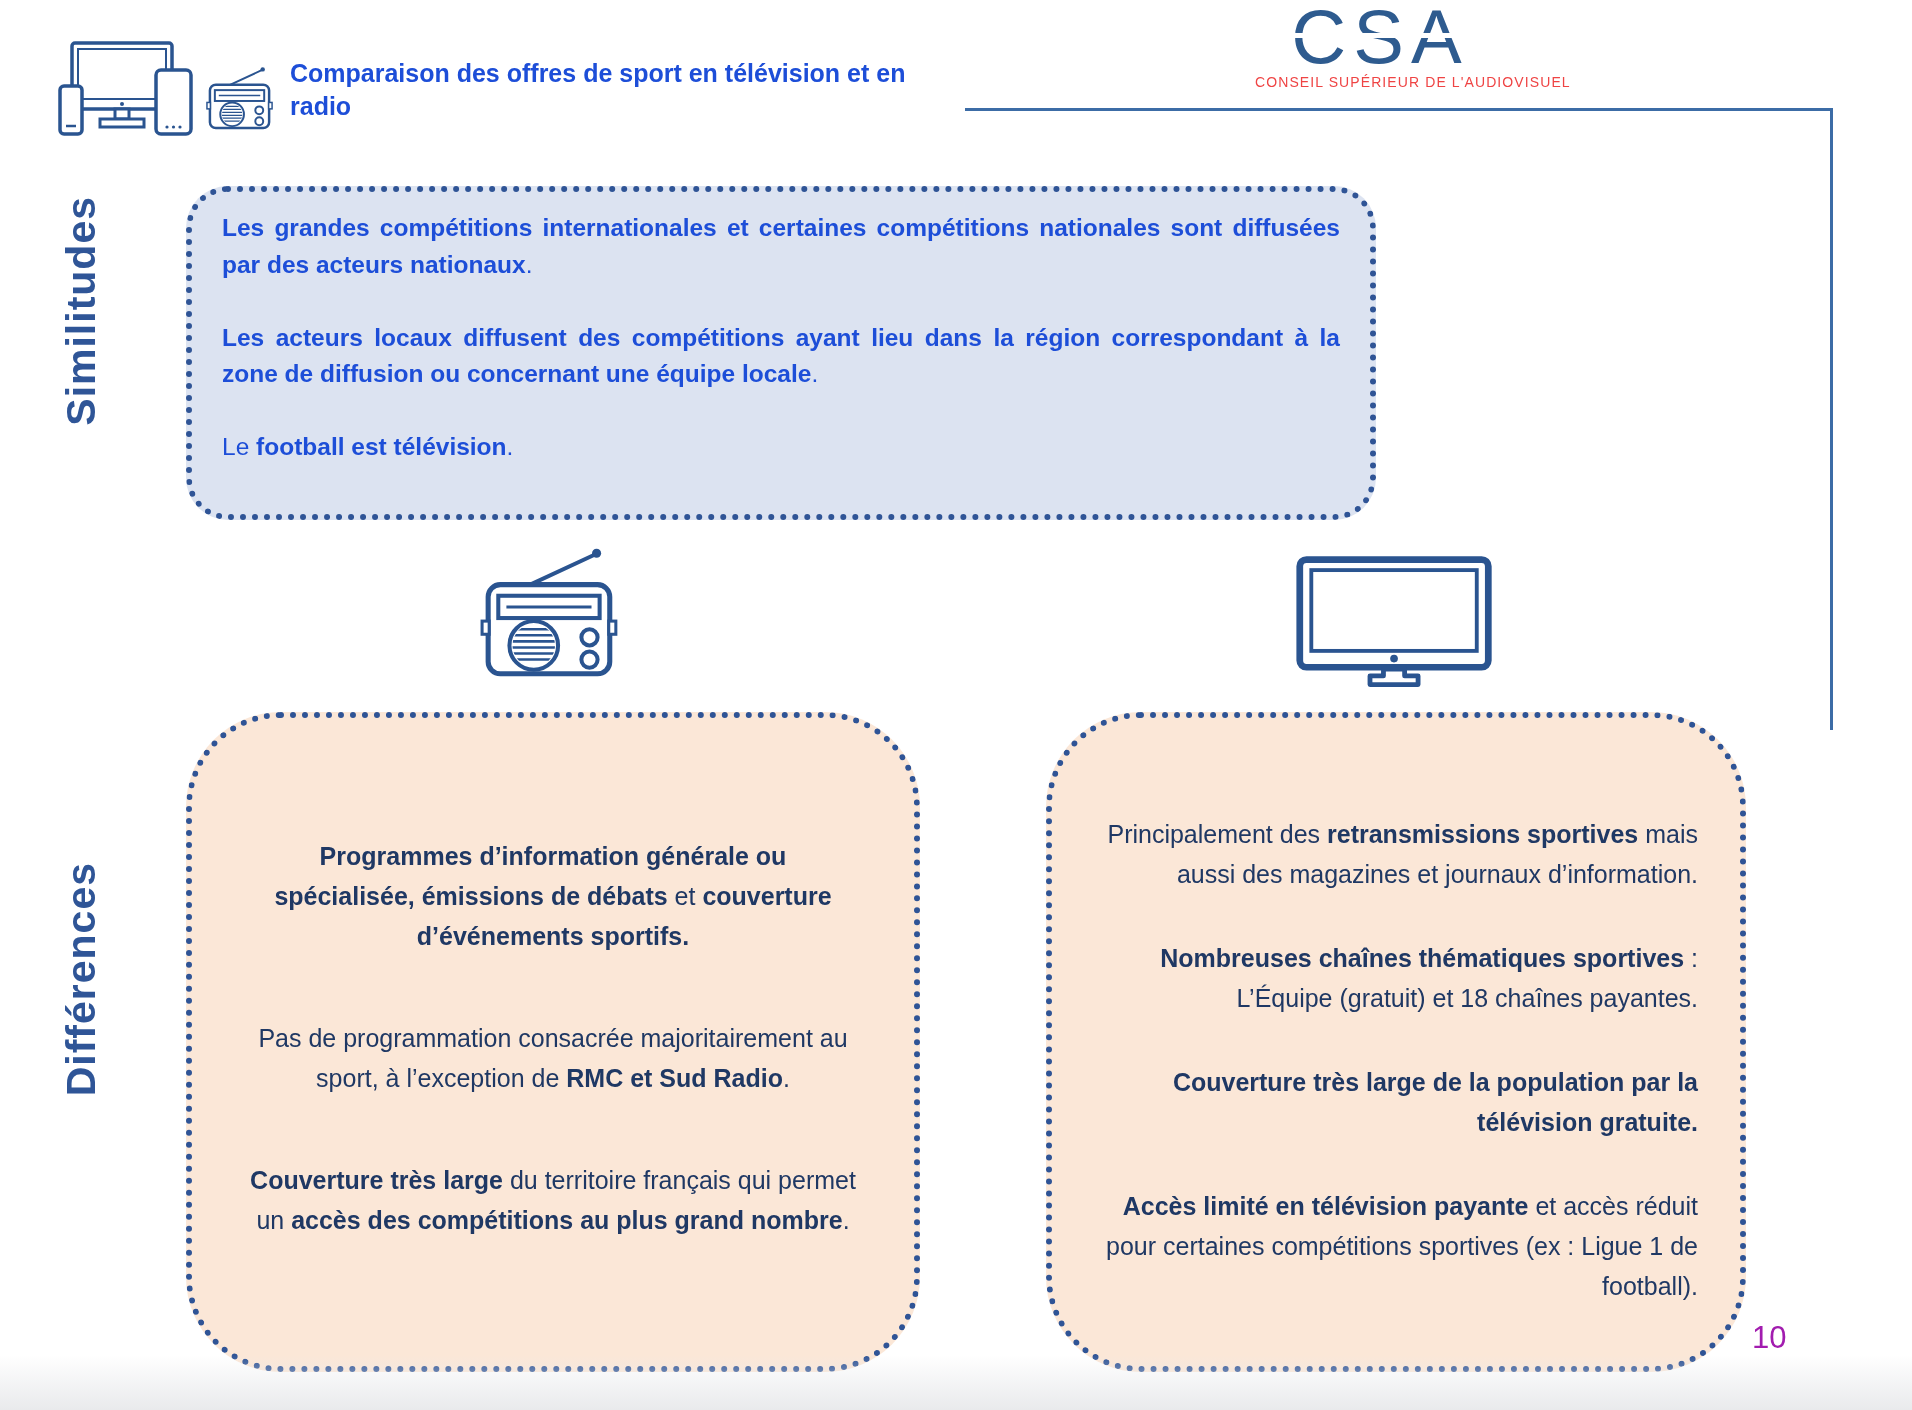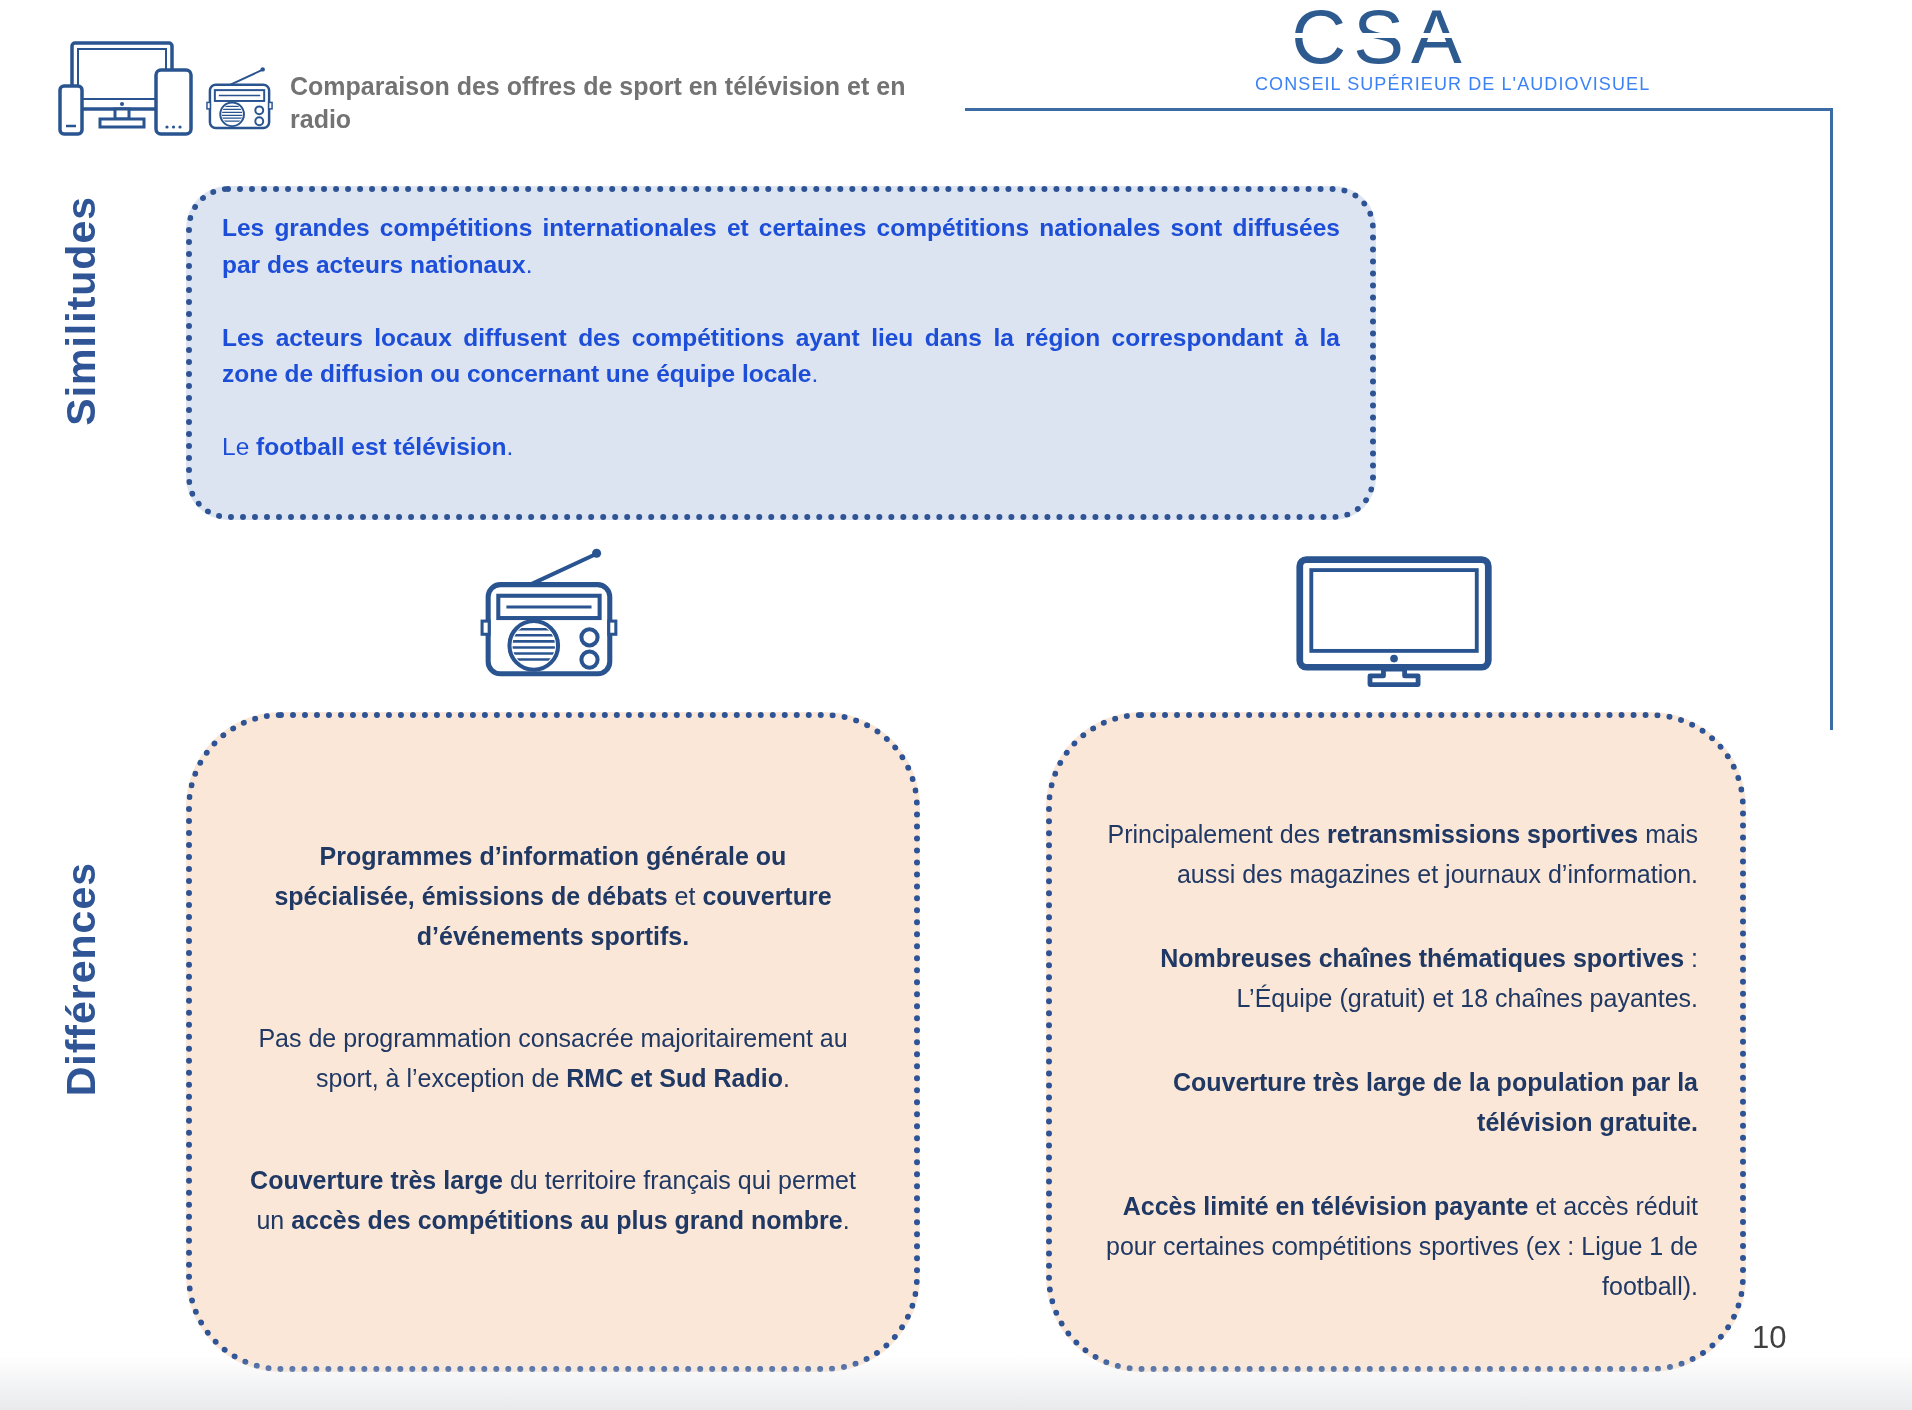--- a/index.html
+++ b/index.html
@@ -8,33 +8,33 @@
     width:1912px;height:1410px;
     background:#ffffff;
     font-family:"Liberation Sans","DejaVu Sans",sans-serif;
     overflow:hidden;
   }
   
   .hdr-icon{position:absolute;}
   #devices-icon{left:58px;top:40px;width:135px;height:104px;}
   #radio-header-icon{left:204px;top:56px;width:74px;height:86px;}
   #page-title{
-    position:absolute;left:290px;top:70px;width:640px;
-    font-size:25px;font-weight:bold;color:#737373;line-height:1.32;
+    position:absolute;left:290px;top:57px;width:640px;
+    font-size:25px;font-weight:bold;color:#1d4ed8;line-height:1.32;
   }
   #csa-logo{position:absolute;left:1255px;top:2px;width:250px;text-align:center;}
   .logo-acronym{
     position:relative;display:inline-block;
     font-size:76px;line-height:0.92;font-weight:normal;
     letter-spacing:7px;color:#2E5B8F;
   }
   .logo-cut{position:absolute;left:-4px;right:-4px;top:44%;height:5px;background:#ffffff;}
   .logo-subtitle{
-    margin-top:2px;font-size:18px;letter-spacing:1.1px;
-    color:#3b82f6;white-space:nowrap;
+    margin-top:2px;font-size:14px;letter-spacing:1.1px;
+    color:#ef4444;white-space:nowrap;
   }
   .rule-h{position:absolute;left:965px;top:108px;width:868px;height:3px;background:#3C6CA6;}
   .rule-v{position:absolute;left:1830px;top:108px;width:3px;height:622px;background:#3C6CA6;}
   
   .v-label{
     position:absolute;
     writing-mode:vertical-rl;transform:rotate(180deg);
     font-weight:bold;font-size:41px;color:#2F5597;letter-spacing:1px;
     white-space:nowrap;
   }
@@ -69,21 +69,21 @@
     margin:0;font-size:25px;line-height:1.6;color:#1F3864;
   }
   #box-radio p{margin-bottom:62px;}
   #box-tv p{margin-bottom:44px;text-align:right;}
   
   #radio-large-icon{position:absolute;left:476px;top:548px;width:152px;height:132px;}
   #tv-large-icon{position:absolute;left:1294px;top:554px;width:202px;height:138px;}
   
   #page-number{
     position:absolute;left:1752px;top:1320px;
-    font-size:31px;color:#404040;
+    font-size:31px;color:#a21caf;
   }
   #bottom-fade{
     position:absolute;left:0;right:0;bottom:0;height:55px;
     background:linear-gradient(to bottom, rgba(233,234,236,0), #e9eaec);
   }
   svg{display:block;}
 </style>
 </head>
 <body>
 

